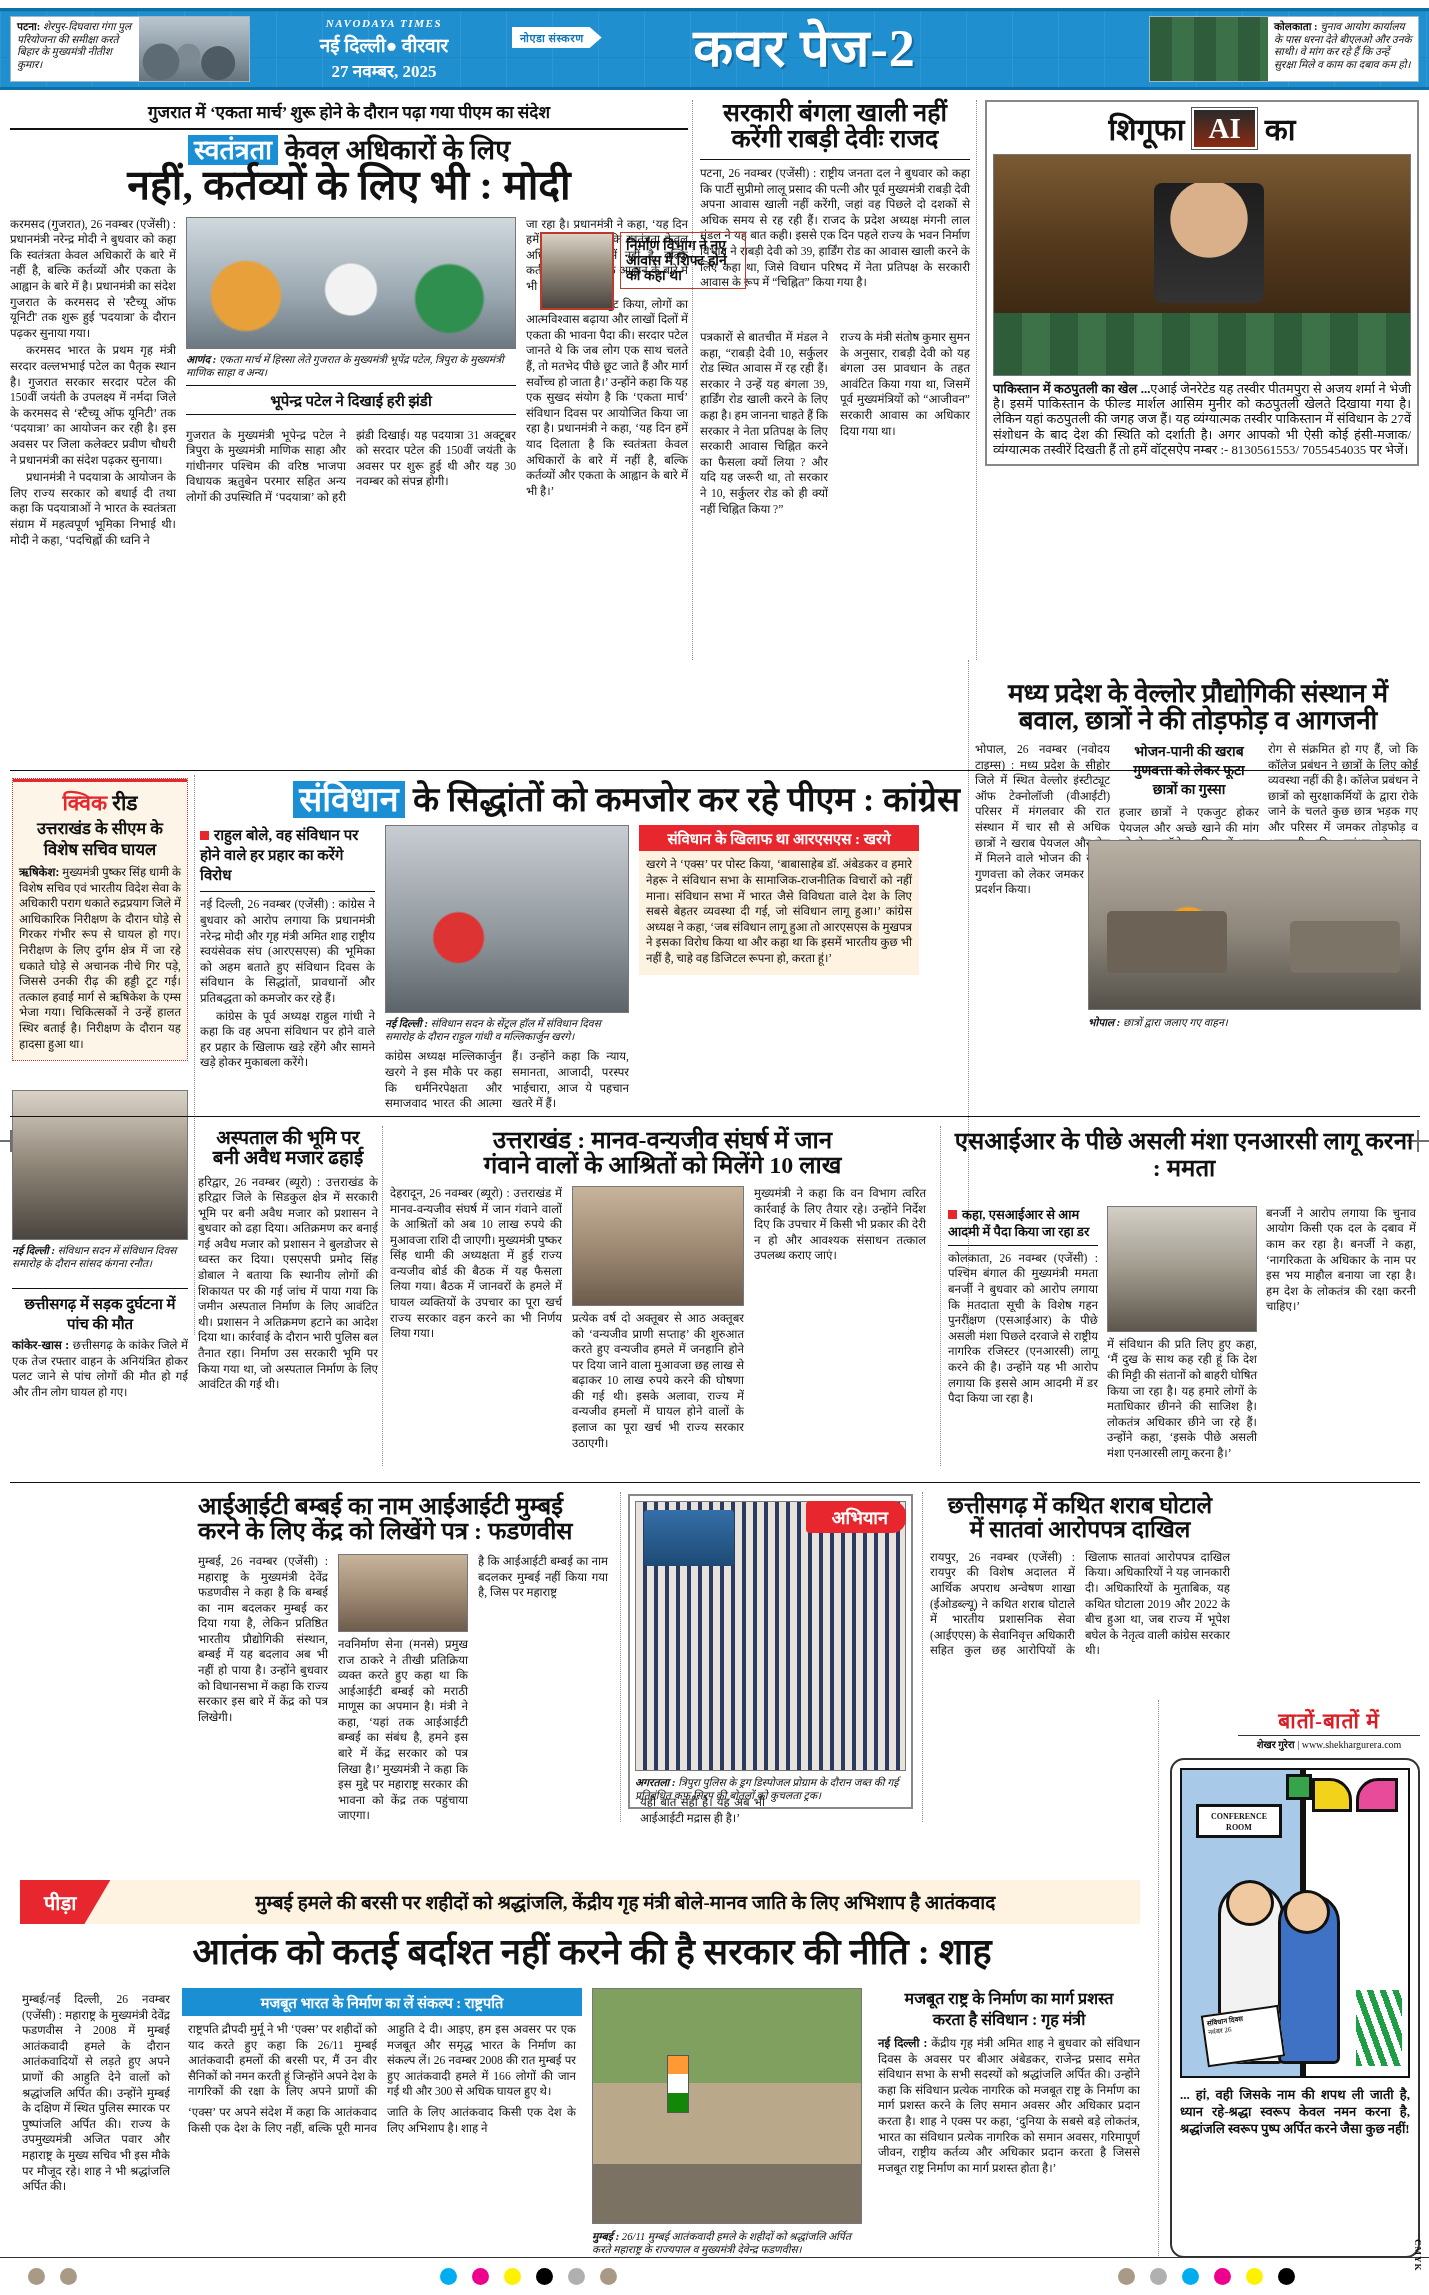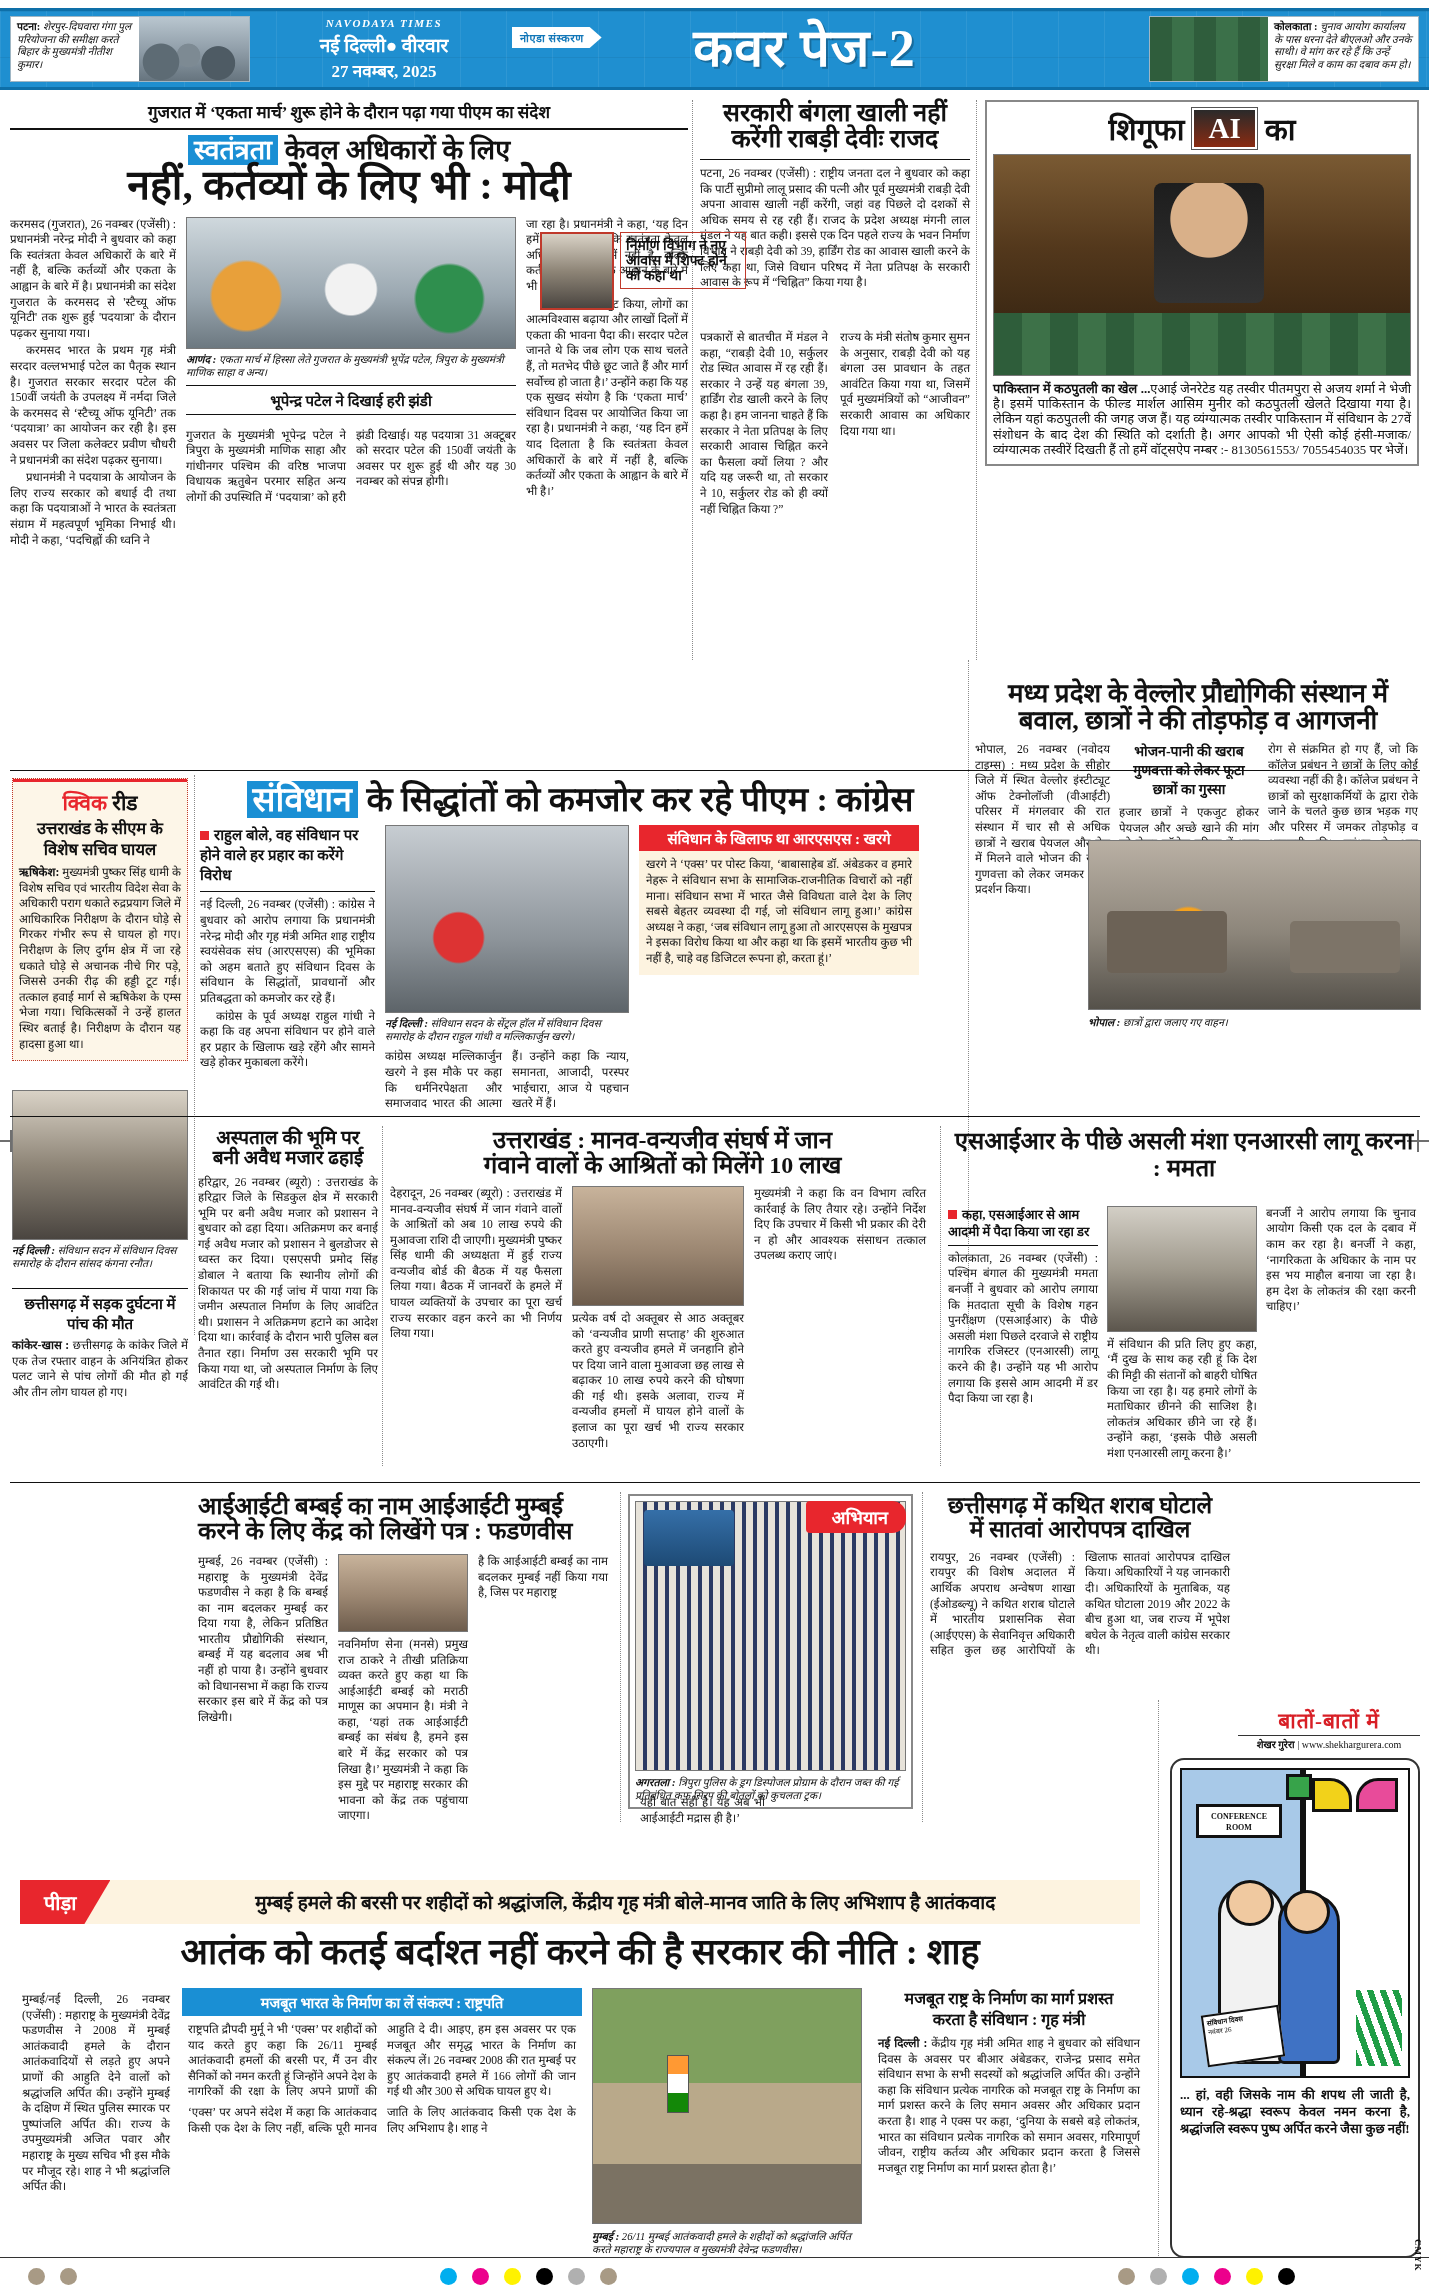--- a/index.html
+++ b/index.html
@@ -271,21 +271,21 @@
     <b>नई दिल्ली :</b><span> संविधान सदन में संविधान दिवस समारोह के दौरान सांसद कंगना रनौत।</span>
   </div>
   <div style="position:absolute;left:12px;top:1288px;width:176px;text-align:center;font-weight:700;font-size:15px;line-height:20px;border-top:1px solid #111;padding-top:5px;">
     <span>छत्तीसगढ़ में सड़क दुर्घटना में पांच की मौत</span>
   </div>
   <div class="col-text" style="position:absolute;left:12px;top:1338px;width:176px;">
     <p class="noind"><b>कांकेर-खास :</b><span> छत्तीसगढ़ के कांकेर जिले में एक तेज रफ्तार वाहन के अनियंत्रित होकर पलट जाने से पांच लोगों की मौत हो गई और तीन लोग घायल हो गए।</span></p>
   </div>
 
   <div style="position:absolute; left:200px; top:782px; width:760px;">
-    <div class="headline" style="font-size:34px; text-align:center;">
+    <div class="headline" style="font-size:34px; text-align:right;">
       <span class="hi-box">संविधान</span><span> के सिद्धांतों को कमजोर कर रहे पीएम : कांग्रेस</span>
     </div>
 
     <div style="display:flex; gap:10px; margin-top:8px;">
       <div style="width:175px;">
         <div style="font-weight:700;font-size:15px;line-height:20px;">
           <span class="bullet-sq"></span><span>राहुल बोले, वह संविधान पर होने वाले हर प्रहार का करेंगे विरोध</span>
         </div>
         <div style="border-bottom:1px solid #111;margin:6px 0 5px;"></div>
         <div class="col-text">
@@ -482,21 +482,21 @@
       <div style="position:absolute;right:6px;bottom:10px;width:46px;height:76px;background:repeating-linear-gradient(70deg,#1f9e46 0 6px,transparent 6px 12px);"></div>
     </div>
     <div class="toon-cap" style="margin-top:8px; text-align:justify;">... हां, वही जिसके नाम की शपथ ली जाती है, ध्यान रहे-श्रद्धा स्वरूप केवल नमन करना है, श्रद्धांजलि स्वरूप पुष्प अर्पित करने जैसा कुछ नहीं!</div>
   </div>
 
   <div style="position:absolute; left:20px; top:1880px; width:1120px; height:44px; background:#fdf3e0; display:flex; align-items:center;">
     <div style="background:#e8262d;color:#fff;font-weight:700;font-size:20px;height:44px;display:flex;align-items:center;padding:0 34px 0 24px;clip-path:polygon(0 0,100% 0,calc(100% - 26px) 100%,0 100%);">पीड़ा</div>
     <div style="flex:1;text-align:center;font-weight:700;font-size:19px;padding:0 12px;">मुम्बई हमले की बरसी पर शहीदों को श्रद्धांजलि, केंद्रीय गृह मंत्री बोले-मानव जाति के लिए अभिशाप है आतंकवाद</div>
   </div>
 
-  <div style="position:absolute; left:20px; top:1934px; width:1120px;">
+  <div style="position:absolute; left:32px; top:1934px; width:1120px;">
     <div class="headline" style="font-size:36px;">आतंक को कतई बर्दाश्त नहीं करने की है सरकार की नीति : शाह</div>
   </div>
 
   <div class="col-text" style="position:absolute; left:22px; top:1992px; width:148px;">
     <p class="noind">मुम्बई/नई दिल्ली, 26 नवम्बर (एजेंसी) : महाराष्ट्र के मुख्यमंत्री देवेंद्र फडणवीस ने 2008 में मुम्बई आतंकवादी हमले के दौरान आतंकवादियों से लड़ते हुए अपने प्राणों की आहुति देने वालों को श्रद्धांजलि अर्पित की। उन्होंने मुम्बई के दक्षिण में स्थित पुलिस स्मारक पर पुष्पांजलि अर्पित की। राज्य के उपमुख्यमंत्री अजित पवार और महाराष्ट्र के मुख्य सचिव भी इस मौके पर मौजूद रहे। शाह ने भी श्रद्धांजलि अर्पित की।</p>
   </div>
 
   <div style="position:absolute; left:182px; top:1988px; width:400px;">
     <div class="bluelabel">मजबूत भारत के निर्माण का लें संकल्प : राष्ट्रपति</div>
     <div class="col-text" style="padding:6px 6px 0; column-count:2; column-gap:10px;">

